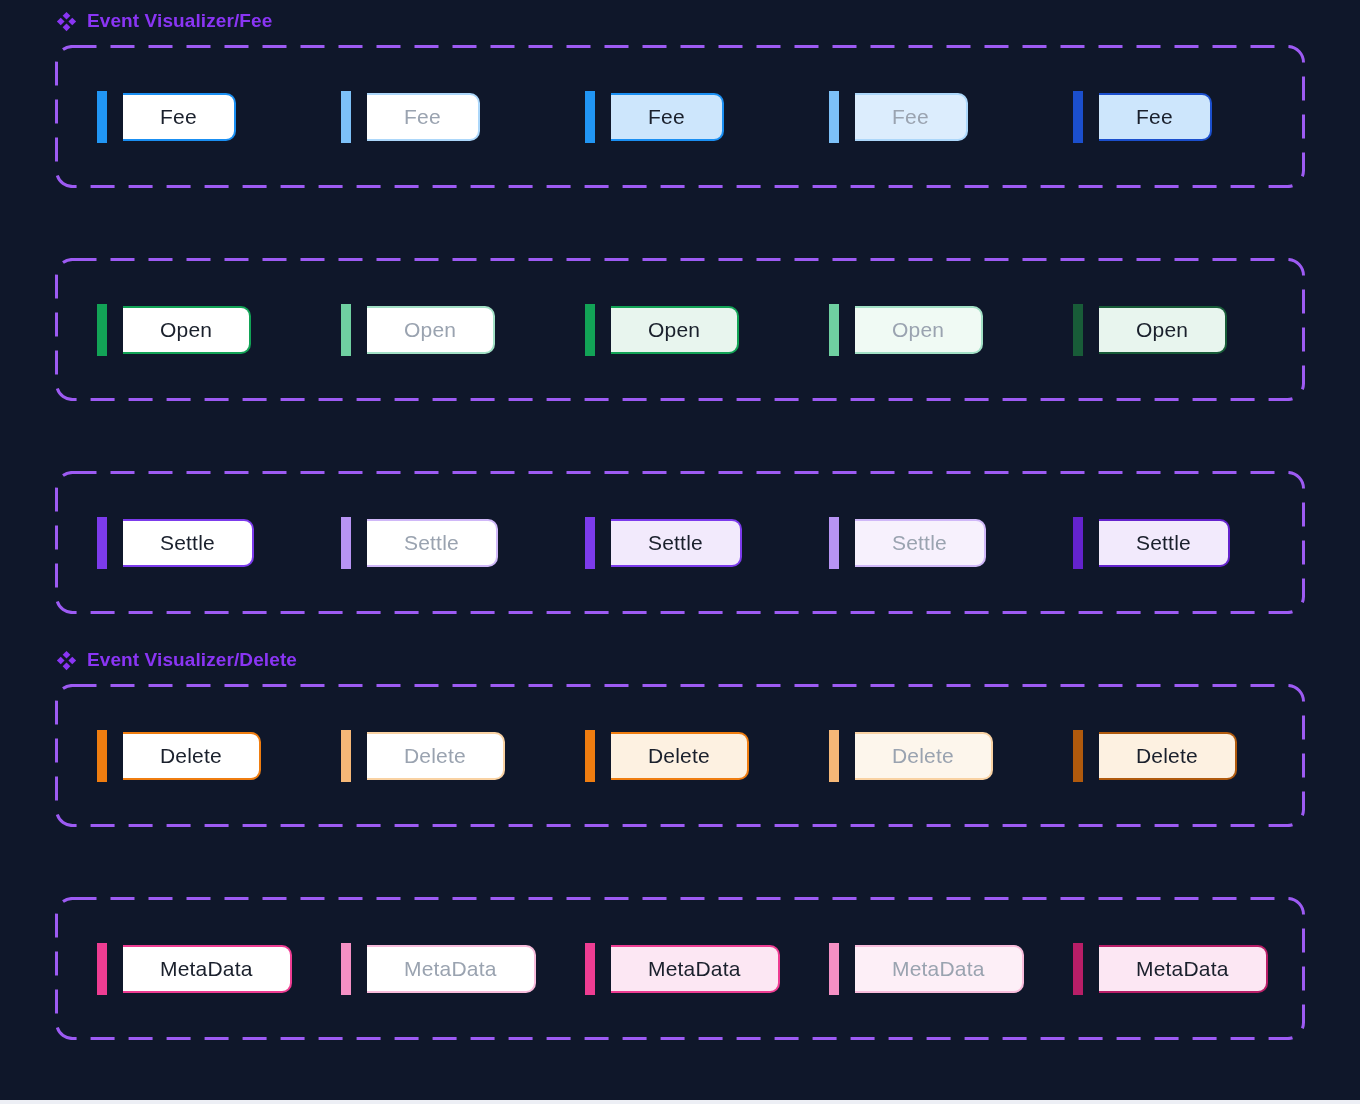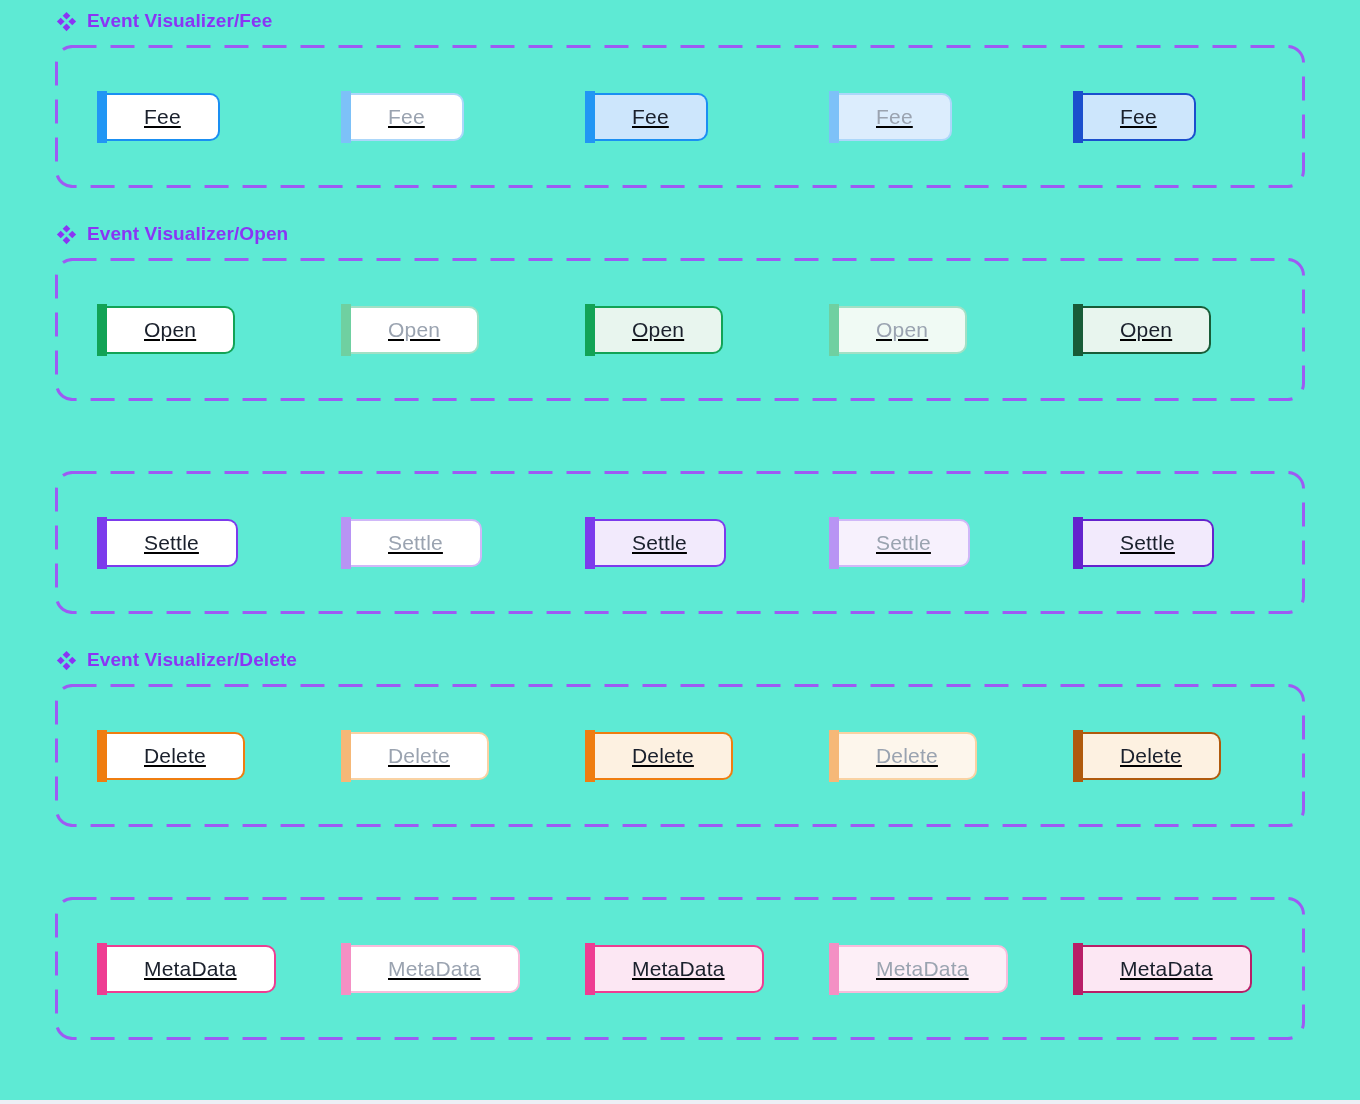--- a/index.html
+++ b/index.html
@@ -33,36 +33,35 @@
   }
   .cell { width:244px; flex:0 0 244px; display:flex; }
   .chip {
     display:inline-flex; align-items:stretch;
     height:52px; padding:0; border:none; background:transparent;
     cursor:pointer; font-family:inherit;
   }
   .bar { width:10px; flex:0 0 10px; }
   .body {
     display:flex; align-items:center; justify-content:center;
-    margin:2px 0; padding:0 37px;
+    margin:2px 16px; padding:0 37px;
     border:2px solid; border-left:none;
     border-radius:0 10px 10px 0;
     box-sizing:border-box;
-    text-decoration:underline;
   }
   .label { font-size:21px; font-weight:500; letter-spacing:0.2px; white-space:nowrap; }
   .bottom-strip {
     position:absolute; left:0; bottom:0; width:100%; height:4px;
     background:#edeff5;
   }
 </style>
 </head>
 <body>
 
-<div class="page" style="background: #5eead4;">
+<div class="page" style="background: #0f172a;">
   <main id="sections">
   <section class="section">
     <div class="section-header">
       <span class="comp-icon">
         <svg viewBox="0 0 24 24" aria-hidden="true">
           <path fill="currentColor" d="M12 1l4.4 4.4L12 9.8 7.6 5.4 12 1z"></path>
           <path fill="currentColor" d="M12 14.2l4.4 4.4L12 23l-4.4-4.4 4.4-4.4z"></path>
           <path fill="currentColor" d="M5.4 7.6L9.8 12l-4.4 4.4L1 12l4.4-4.4z"></path>
           <path fill="currentColor" d="M18.6 7.6L23 12l-4.4 4.4L14.2 12l4.4-4.4z"></path>
         </svg>
@@ -116,148 +115,137 @@
       <span class="body" style="background: rgb(205, 230, 252); border-color: rgb(27, 79, 205);">
         <span class="label" style="color: rgb(26, 32, 44);">Fee</span>
       </span>
     </button>
   </div>
 </div>
     </div>
   </section>
 
   <section class="section">
+    <div class="frame">
+      <svg class="dash" aria-hidden="true">
+        <rect x="0.12%" y="1%" width="99.76%" height="98%" rx="16"></rect>
+      </svg>
+      <div class="chips">
+  <div class="cell">
+    <button class="chip">
+      <span class="bar" style="background: rgb(18, 163, 86);"></span>
+      <span class="body" style="background: rgb(255, 255, 255); border-color: rgb(18, 163, 86);">
+        <span class="label" style="color: rgb(26, 32, 44);">Open</span>
+      </span>
+    </button>
+  </div>
+
+  <div class="cell">
+    <button class="chip">
+      <span class="bar" style="background: rgb(111, 208, 161);"></span>
+      <span class="body" style="background: rgb(255, 255, 255); border-color: rgb(162, 224, 197);">
+        <span class="label" style="color: rgb(154, 163, 176);">Open</span>
+      </span>
+    </button>
+  </div>
+
+  <div class="cell">
+    <button class="chip">
+      <span class="bar" style="background: rgb(18, 163, 86);"></span>
+      <span class="body" style="background: rgb(232, 245, 238); border-color: rgb(18, 163, 86);">
+        <span class="label" style="color: rgb(26, 32, 44);">Open</span>
+      </span>
+    </button>
+  </div>
+
+  <div class="cell">
+    <button class="chip">
+      <span class="bar" style="background: rgb(111, 208, 161);"></span>
+      <span class="body" style="background: rgb(240, 250, 244); border-color: rgb(162, 224, 197);">
+        <span class="label" style="color: rgb(154, 163, 176);">Open</span>
+      </span>
+    </button>
+  </div>
+
+  <div class="cell">
+    <button class="chip">
+      <span class="bar" style="background: rgb(24, 92, 56);"></span>
+      <span class="body" style="background: rgb(232, 245, 238); border-color: rgb(24, 92, 56);">
+        <span class="label" style="color: rgb(26, 32, 44);">Open</span>
+      </span>
+    </button>
+  </div>
+</div>
+    </div>
+  </section>
+
+  <section class="section">
+    <div class="frame">
+      <svg class="dash" aria-hidden="true">
+        <rect x="0.12%" y="1%" width="99.76%" height="98%" rx="16"></rect>
+      </svg>
+      <div class="chips">
+  <div class="cell">
+    <button class="chip">
+      <span class="bar" style="background: rgb(124, 59, 236);"></span>
+      <span class="body" style="background: rgb(255, 255, 255); border-color: rgb(124, 59, 236);">
+        <span class="label" style="color: rgb(26, 32, 44);">Settle</span>
+      </span>
+    </button>
+  </div>
+
+  <div class="cell">
+    <button class="chip">
+      <span class="bar" style="background: rgb(184, 148, 244);"></span>
+      <span class="body" style="background: rgb(255, 255, 255); border-color: rgb(208, 184, 248);">
+        <span class="label" style="color: rgb(154, 163, 176);">Settle</span>
+      </span>
+    </button>
+  </div>
+
+  <div class="cell">
+    <button class="chip">
+      <span class="bar" style="background: rgb(124, 59, 236);"></span>
+      <span class="body" style="background: rgb(242, 234, 252); border-color: rgb(124, 59, 236);">
+        <span class="label" style="color: rgb(26, 32, 44);">Settle</span>
+      </span>
+    </button>
+  </div>
+
+  <div class="cell">
+    <button class="chip">
+      <span class="bar" style="background: rgb(184, 148, 244);"></span>
+      <span class="body" style="background: rgb(247, 241, 253); border-color: rgb(208, 184, 248);">
+        <span class="label" style="color: rgb(154, 163, 176);">Settle</span>
+      </span>
+    </button>
+  </div>
+
+  <div class="cell">
+    <button class="chip">
+      <span class="bar" style="background: rgb(100, 35, 205);"></span>
+      <span class="body" style="background: rgb(242, 234, 252); border-color: rgb(100, 35, 205);">
+        <span class="label" style="color: rgb(26, 32, 44);">Settle</span>
+      </span>
+    </button>
+  </div>
+</div>
+    </div>
+  </section>
+
+  <section class="section">
     <div class="section-header">
       <span class="comp-icon">
         <svg viewBox="0 0 24 24" aria-hidden="true">
           <path fill="currentColor" d="M12 1l4.4 4.4L12 9.8 7.6 5.4 12 1z"></path>
           <path fill="currentColor" d="M12 14.2l4.4 4.4L12 23l-4.4-4.4 4.4-4.4z"></path>
           <path fill="currentColor" d="M5.4 7.6L9.8 12l-4.4 4.4L1 12l4.4-4.4z"></path>
           <path fill="currentColor" d="M18.6 7.6L23 12l-4.4 4.4L14.2 12l4.4-4.4z"></path>
         </svg>
       </span>
-      <span class="section-title">Event Visualizer/Open</span>
-    </div>
-    <div class="frame">
-      <svg class="dash" aria-hidden="true">
-        <rect x="0.12%" y="1%" width="99.76%" height="98%" rx="16"></rect>
-      </svg>
-      <div class="chips">
-  <div class="cell">
-    <button class="chip">
-      <span class="bar" style="background: rgb(18, 163, 86);"></span>
-      <span class="body" style="background: rgb(255, 255, 255); border-color: rgb(18, 163, 86);">
-        <span class="label" style="color: rgb(26, 32, 44);">Open</span>
-      </span>
-    </button>
-  </div>
-
-  <div class="cell">
-    <button class="chip">
-      <span class="bar" style="background: rgb(111, 208, 161);"></span>
-      <span class="body" style="background: rgb(255, 255, 255); border-color: rgb(162, 224, 197);">
-        <span class="label" style="color: rgb(154, 163, 176);">Open</span>
-      </span>
-    </button>
-  </div>
-
-  <div class="cell">
-    <button class="chip">
-      <span class="bar" style="background: rgb(18, 163, 86);"></span>
-      <span class="body" style="background: rgb(232, 245, 238); border-color: rgb(18, 163, 86);">
-        <span class="label" style="color: rgb(26, 32, 44);">Open</span>
-      </span>
-    </button>
-  </div>
-
-  <div class="cell">
-    <button class="chip">
-      <span class="bar" style="background: rgb(111, 208, 161);"></span>
-      <span class="body" style="background: rgb(240, 250, 244); border-color: rgb(162, 224, 197);">
-        <span class="label" style="color: rgb(154, 163, 176);">Open</span>
-      </span>
-    </button>
-  </div>
-
-  <div class="cell">
-    <button class="chip">
-      <span class="bar" style="background: rgb(24, 92, 56);"></span>
-      <span class="body" style="background: rgb(232, 245, 238); border-color: rgb(24, 92, 56);">
-        <span class="label" style="color: rgb(26, 32, 44);">Open</span>
-      </span>
-    </button>
-  </div>
-</div>
-    </div>
-  </section>
-
-  <section class="section">
-    <div class="frame">
-      <svg class="dash" aria-hidden="true">
-        <rect x="0.12%" y="1%" width="99.76%" height="98%" rx="16"></rect>
-      </svg>
-      <div class="chips">
-  <div class="cell">
-    <button class="chip">
-      <span class="bar" style="background: rgb(124, 59, 236);"></span>
-      <span class="body" style="background: rgb(255, 255, 255); border-color: rgb(124, 59, 236);">
-        <span class="label" style="color: rgb(26, 32, 44);">Settle</span>
-      </span>
-    </button>
-  </div>
-
-  <div class="cell">
-    <button class="chip">
-      <span class="bar" style="background: rgb(184, 148, 244);"></span>
-      <span class="body" style="background: rgb(255, 255, 255); border-color: rgb(208, 184, 248);">
-        <span class="label" style="color: rgb(154, 163, 176);">Settle</span>
-      </span>
-    </button>
-  </div>
-
-  <div class="cell">
-    <button class="chip">
-      <span class="bar" style="background: rgb(124, 59, 236);"></span>
-      <span class="body" style="background: rgb(242, 234, 252); border-color: rgb(124, 59, 236);">
-        <span class="label" style="color: rgb(26, 32, 44);">Settle</span>
-      </span>
-    </button>
-  </div>
-
-  <div class="cell">
-    <button class="chip">
-      <span class="bar" style="background: rgb(184, 148, 244);"></span>
-      <span class="body" style="background: rgb(247, 241, 253); border-color: rgb(208, 184, 248);">
-        <span class="label" style="color: rgb(154, 163, 176);">Settle</span>
-      </span>
-    </button>
-  </div>
-
-  <div class="cell">
-    <button class="chip">
-      <span class="bar" style="background: rgb(100, 35, 205);"></span>
-      <span class="body" style="background: rgb(242, 234, 252); border-color: rgb(100, 35, 205);">
-        <span class="label" style="color: rgb(26, 32, 44);">Settle</span>
-      </span>
-    </button>
-  </div>
-</div>
-    </div>
-  </section>
-
-  <section class="section">
-    <div class="section-header">
-      <span class="comp-icon">
-        <svg viewBox="0 0 24 24" aria-hidden="true">
-          <path fill="currentColor" d="M12 1l4.4 4.4L12 9.8 7.6 5.4 12 1z"></path>
-          <path fill="currentColor" d="M12 14.2l4.4 4.4L12 23l-4.4-4.4 4.4-4.4z"></path>
-          <path fill="currentColor" d="M5.4 7.6L9.8 12l-4.4 4.4L1 12l4.4-4.4z"></path>
-          <path fill="currentColor" d="M18.6 7.6L23 12l-4.4 4.4L14.2 12l4.4-4.4z"></path>
-        </svg>
-      </span>
       <span class="section-title">Event Visualizer/Delete</span>
     </div>
     <div class="frame">
       <svg class="dash" aria-hidden="true">
         <rect x="0.12%" y="1%" width="99.76%" height="98%" rx="16"></rect>
       </svg>
       <div class="chips">
   <div class="cell">
     <button class="chip">
       <span class="bar" style="background: rgb(239, 125, 16);"></span>

